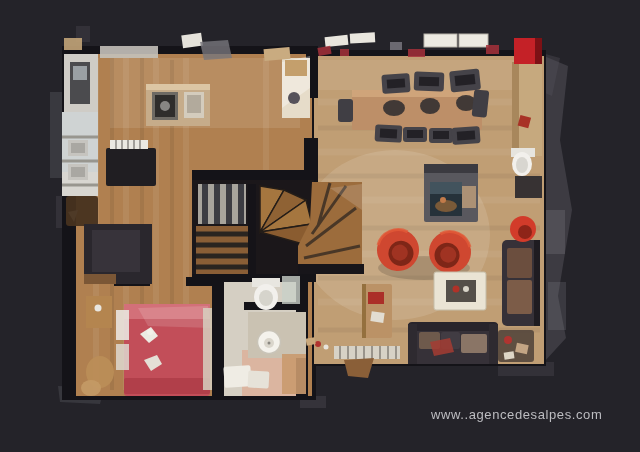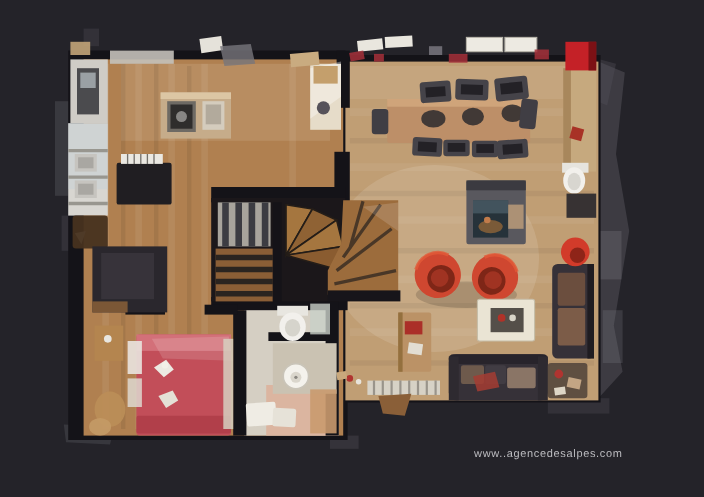--- a/index.html
+++ b/index.html
@@ -5,21 +5,21 @@
   html,body{margin:0;padding:0;}
   body{
     width:640px;height:452px;overflow:hidden;
     font-family:"Liberation Sans",sans-serif;
     background:#242329;
   }
   .stage{position:relative;width:640px;height:452px;}
   .plan-svg{position:absolute;left:0;top:0;}
   .watermark{
     position:absolute;left:431px;top:407px;
-    font-size:10px;letter-spacing:.6px;
+    font-size:13px;letter-spacing:.6px;
     color:var(--c-watermark,#bdbdc1);
     font-family:"Liberation Sans",sans-serif;
   }
 </style>
 </head>
 <body style="background: rgb(36, 35, 41);">
 
 <div class="stage">
 <svg class="plan-svg" width="640" height="452" viewBox="0 0 640 452">
 

